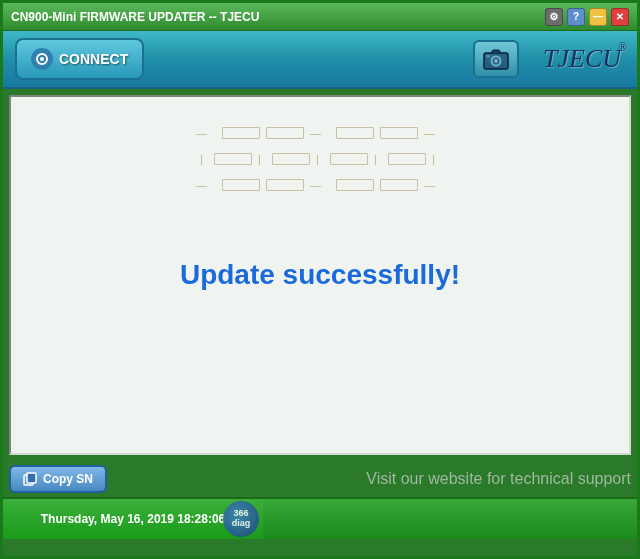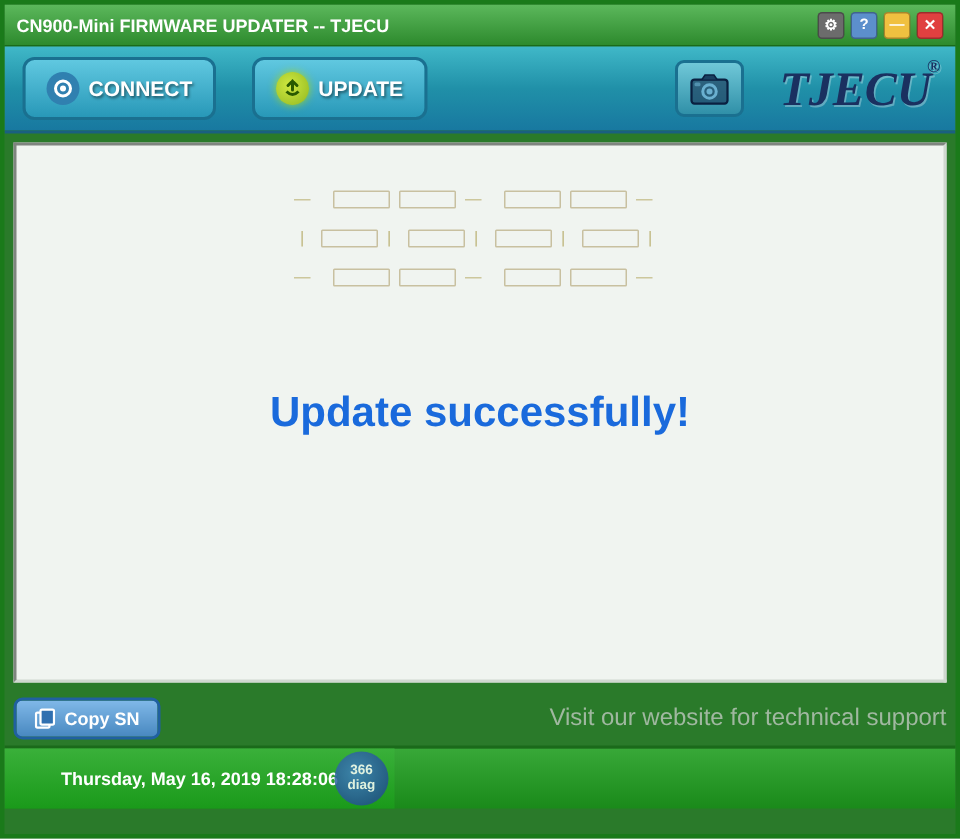--- a/index.html
+++ b/index.html
@@ -99,22 +99,22 @@
       border-radius: 6px;
       display: flex;
       align-items: center;
       justify-content: center;
       cursor: pointer;
       font-size: 22px;
       color: #1a4060;
     }
     .tjecu-logo {
       color: #1a3060;
-      font-size: 32px;
-      font-weight: bold;
+      font-size: 26px;
+      font-weight: normal;
       font-style: italic;
       font-family: 'Times New Roman', serif;
       padding-right: 4px;
       text-shadow: 1px 1px 0 rgba(255,255,255,0.3);
       position: relative;
     }
     .tjecu-logo::after {
       content: '®';
       font-size: 12px;
       position: absolute;
@@ -287,29 +287,20 @@
     <button class="toolbar-btn">
       <span class="btn-icon connect-icon-bg">
         <svg width="14" height="14" viewBox="0 0 14 14">
             <circle cx="7" cy="7" r="5" fill="none" stroke="white" stroke-width="2"></circle>
             <circle cx="7" cy="7" r="2" fill="white"></circle>
           </svg>
       </span>
       <span>CONNECT</span>
     </button>
 
-    <button class="toolbar-btn">
-      <span class="btn-icon update-icon-bg">
-        <svg width="14" height="14" viewBox="0 0 14 14">
-            <path d="M7 2 L7 8 M4 5 L7 2 L10 5" stroke="#2a5a00" stroke-width="2" fill="none" stroke-linecap="round"></path>
-            <path d="M3 9 Q7 13 11 9" stroke="#2a5a00" stroke-width="2" fill="none"></path>
-          </svg>
-      </span>
-      <span>UPDATE</span>
-    </button>
 
     <div class="toolbar-spacer"></div>
 
     <div class="camera-btn">
       <svg width="26" height="22" viewBox="0 0 26 22" fill="none">
         <rect x="1" y="5" width="24" height="16" rx="2" fill="#1a4060" opacity="0.7"></rect>
         <rect x="1" y="5" width="24" height="16" rx="2" stroke="#0a2040" stroke-width="1.5"></rect>
         <path d="M8 5 L10 2 L16 2 L18 5" fill="#1a4060" stroke="#0a2040" stroke-width="1"></path>
         <circle cx="13" cy="13" r="4.5" fill="none" stroke="#6ab0d0" stroke-width="2"></circle>
         <circle cx="13" cy="13" r="2" fill="#6ab0d0"></circle>

